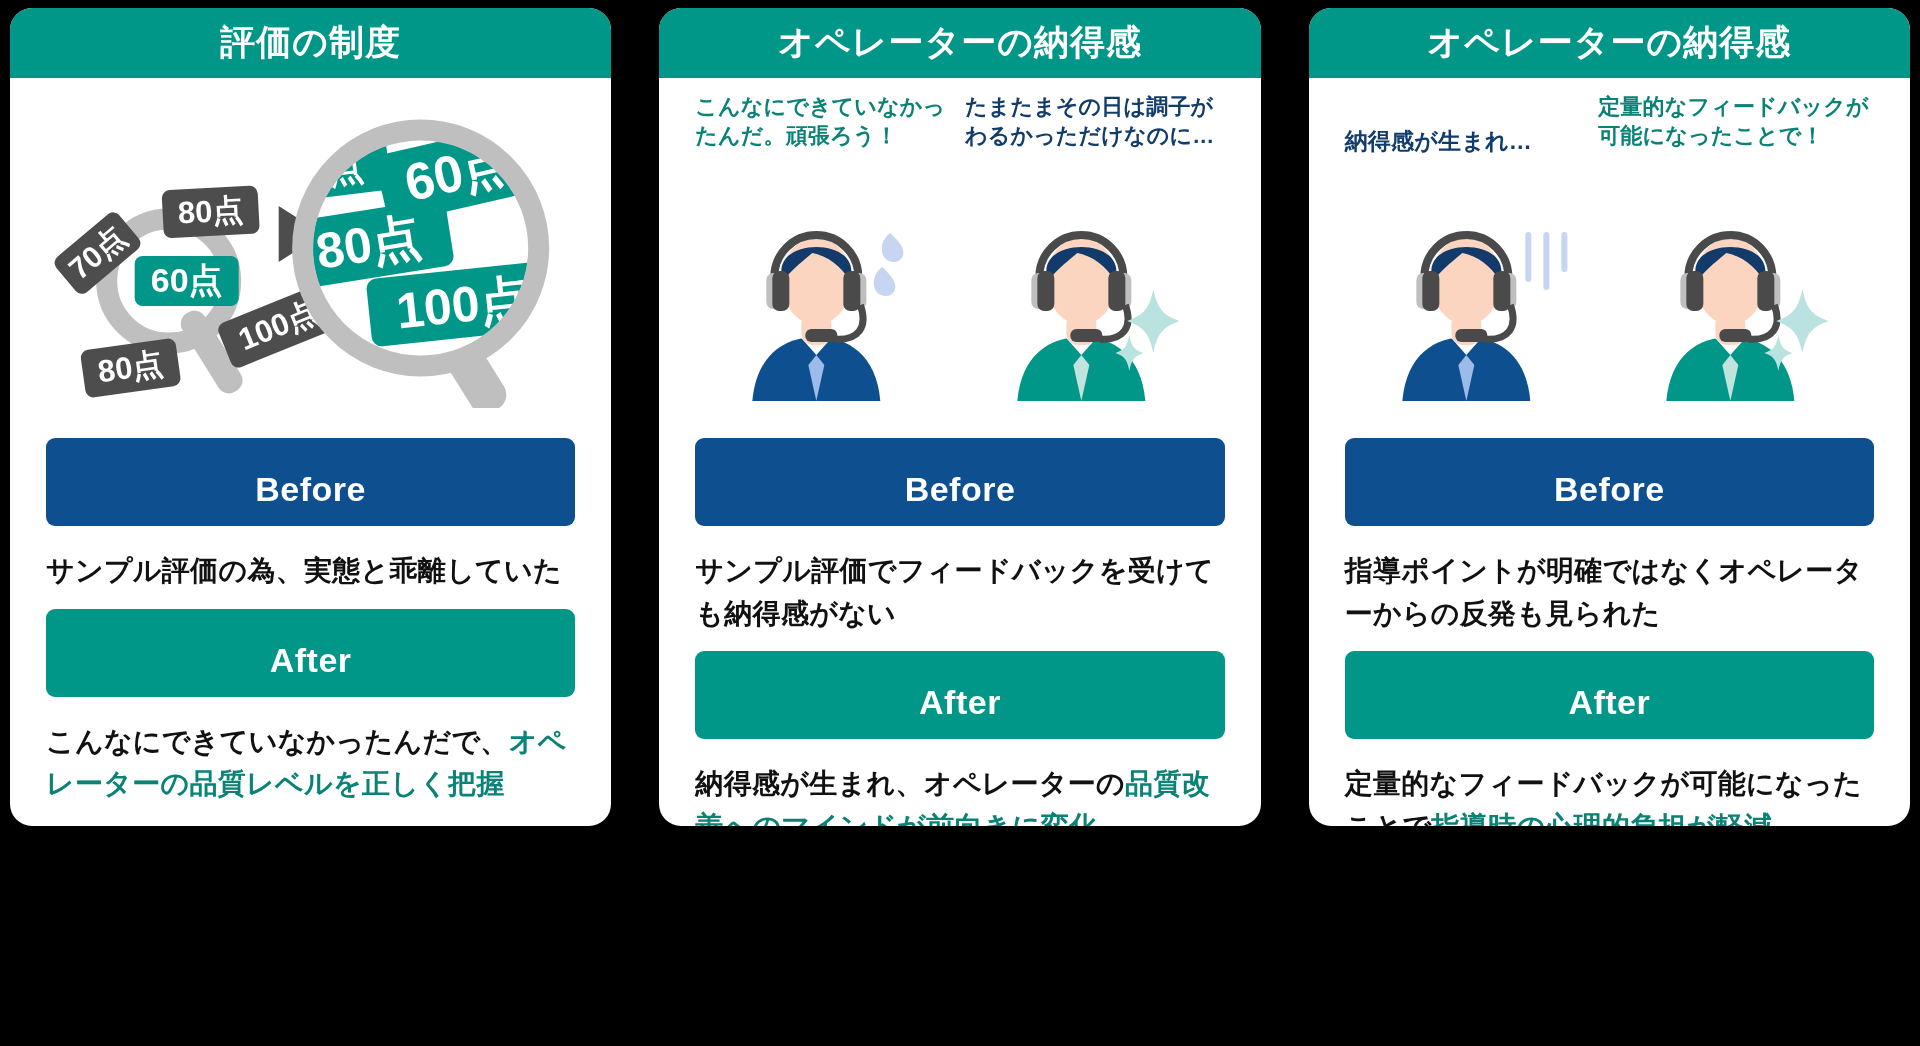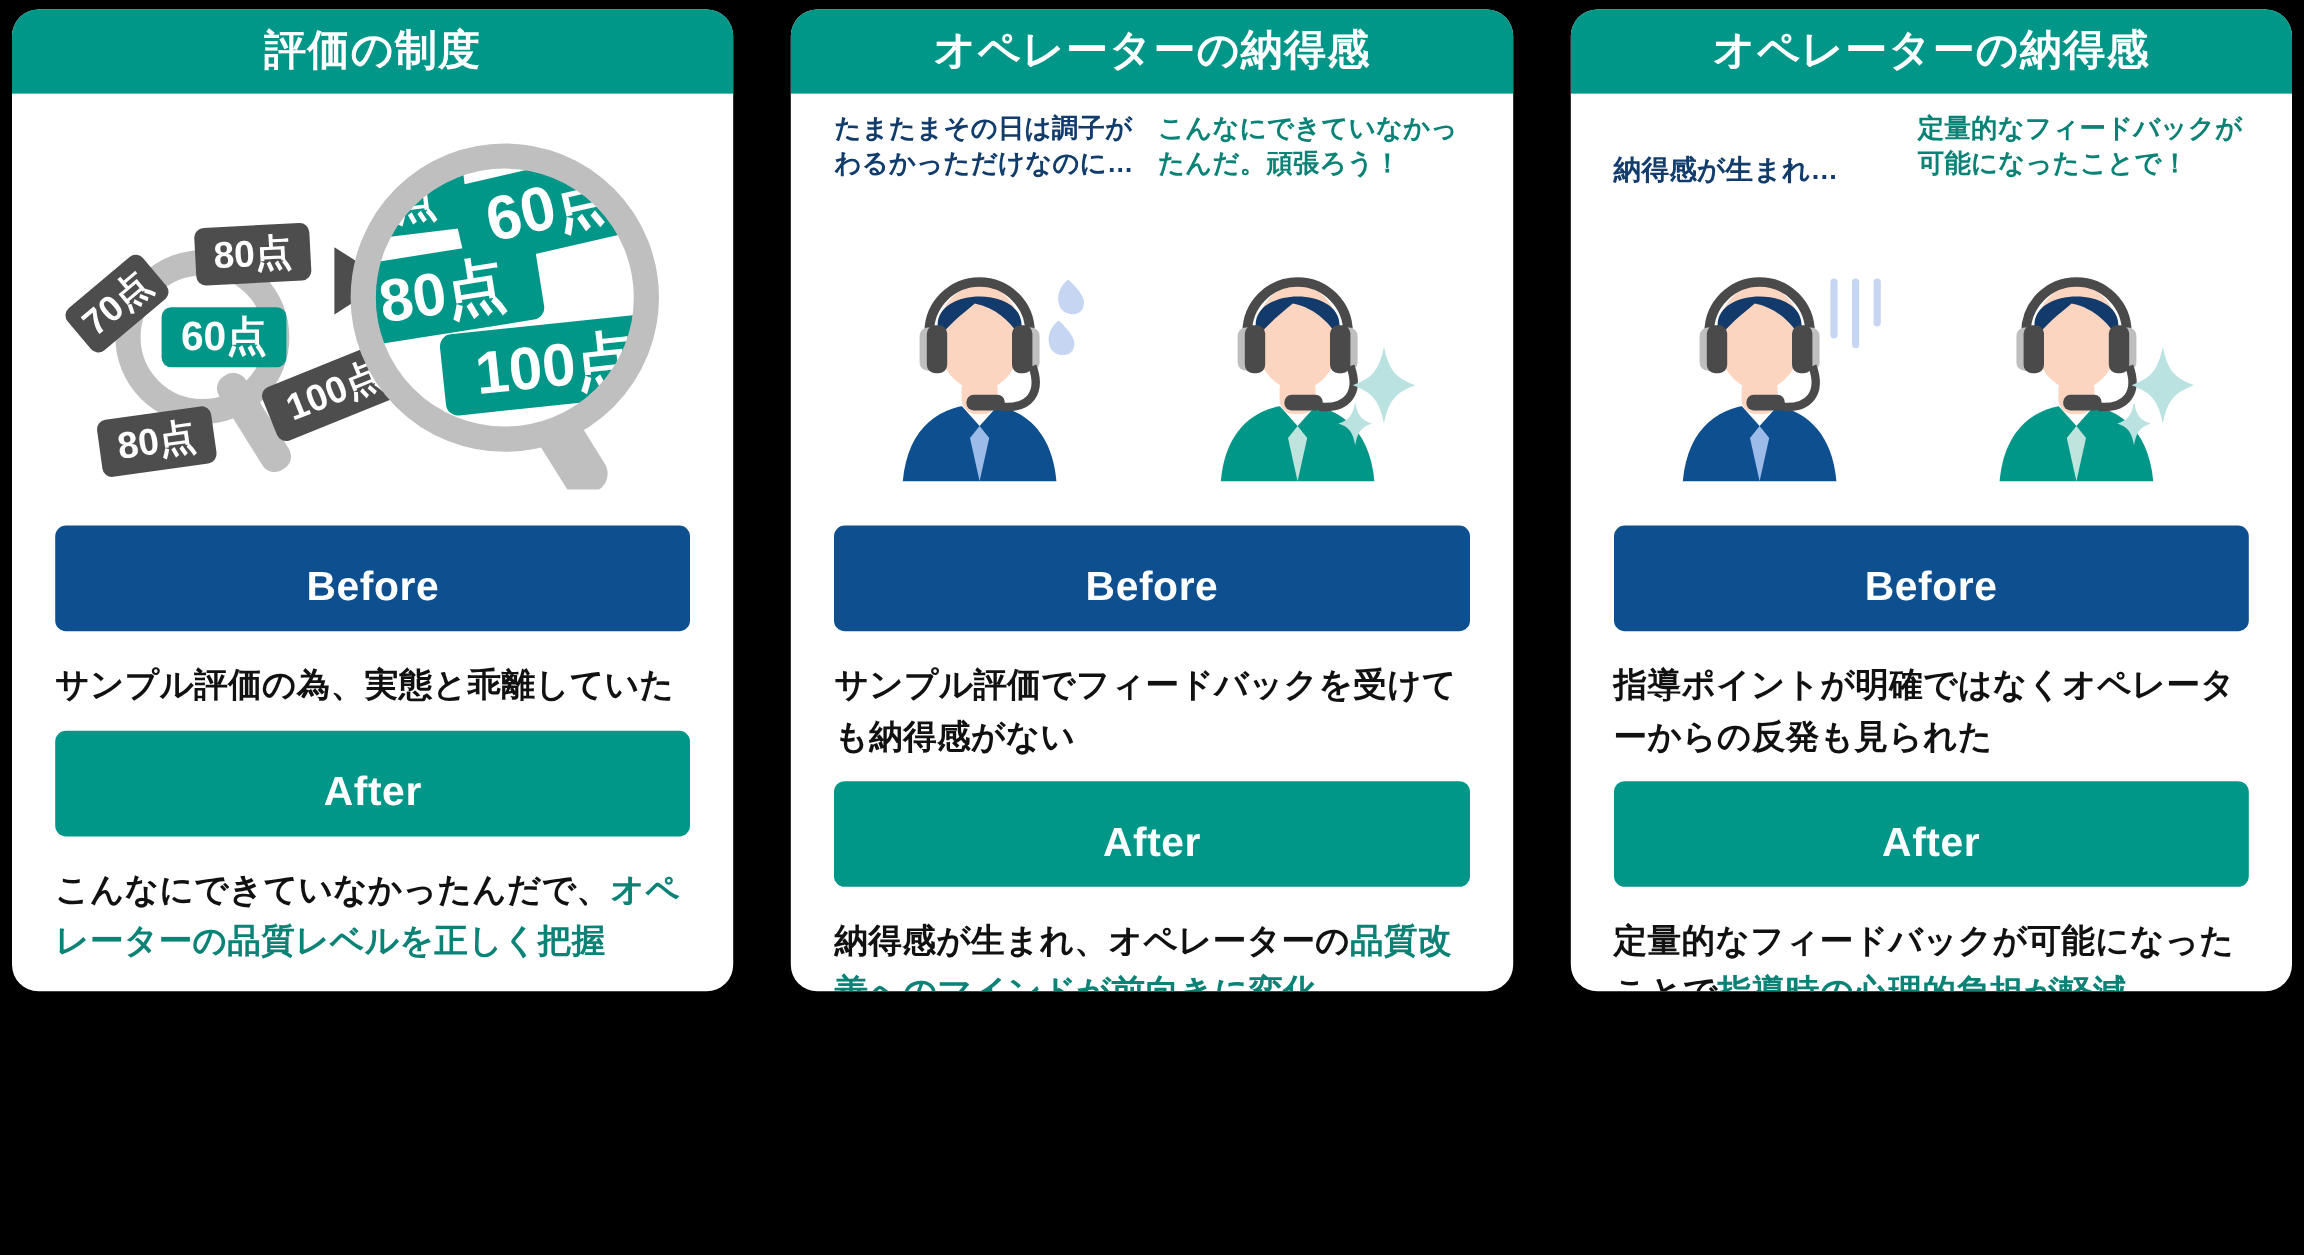--- a/index.html
+++ b/index.html
@@ -172,22 +172,22 @@
       <p class="para"><span>こんなにできていなかったんだ</span><span>で、</span><span class="hl">オペレーターの品質レベルを正しく把握</span></p>
     </div>
   </section>
 
   <section class="card">
     <div class="card-header">オペレーターの納得感</div>
     <div class="card-body">
 
       <div class="illus">
         <div class="bubbles">
+          <div class="bubble teal">こんなにできていなかったんだ。頑張ろう！</div>
           <div class="bubble navy">たまたまその日は調子がわるかっただけなのに…</div>
-          <div class="bubble teal">こんなにできていなかったんだ。頑張ろう！</div>
         </div>
         <div class="avatars">
           <div class="avwrap">
             <svg viewBox="0 0 230 200" width="100%" height="100%">
               <path d="M40 196 C44 150 72 132 104 132 C136 132 164 150 168 196 Z" fill="#0d4f8f"></path>
               <path d="M88 132 L104 150 L120 132 L112 128 L96 128 Z" fill="#ffffff"></path>
               <path d="M104 150 L96 160 L104 196 L112 160 Z" fill="#9dbbe8"></path>
               <rect x="89" y="108" width="30" height="32" rx="12" fill="#fbd5c0"></rect>
               <ellipse cx="104" cy="76" rx="35" ry="44" fill="#fbd5c0"></ellipse>
               <path d="M69 66 C69 34 139 34 139 66 L139 78 C132 66 120 52 100 48 C88 58 78 66 69 78 Z" fill="#123a6b"></path>

